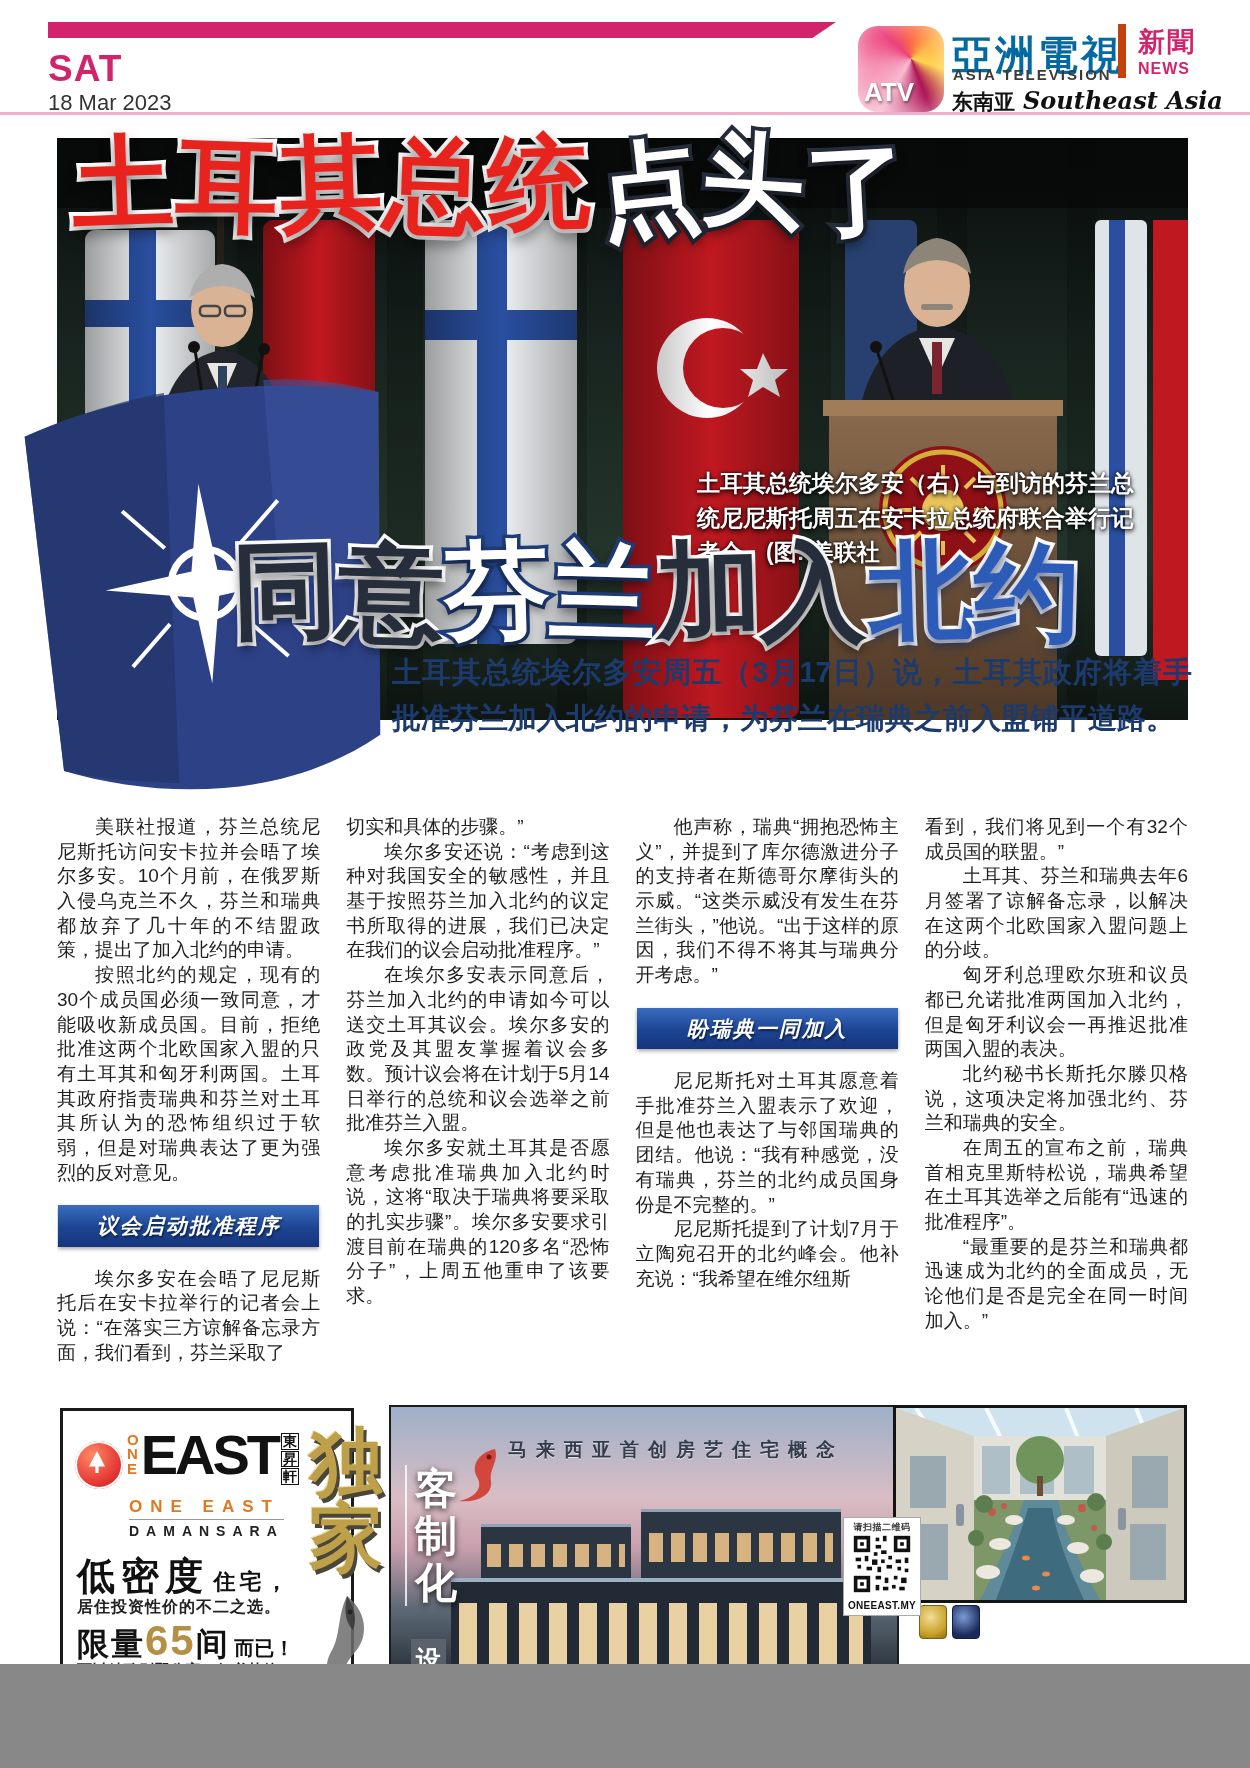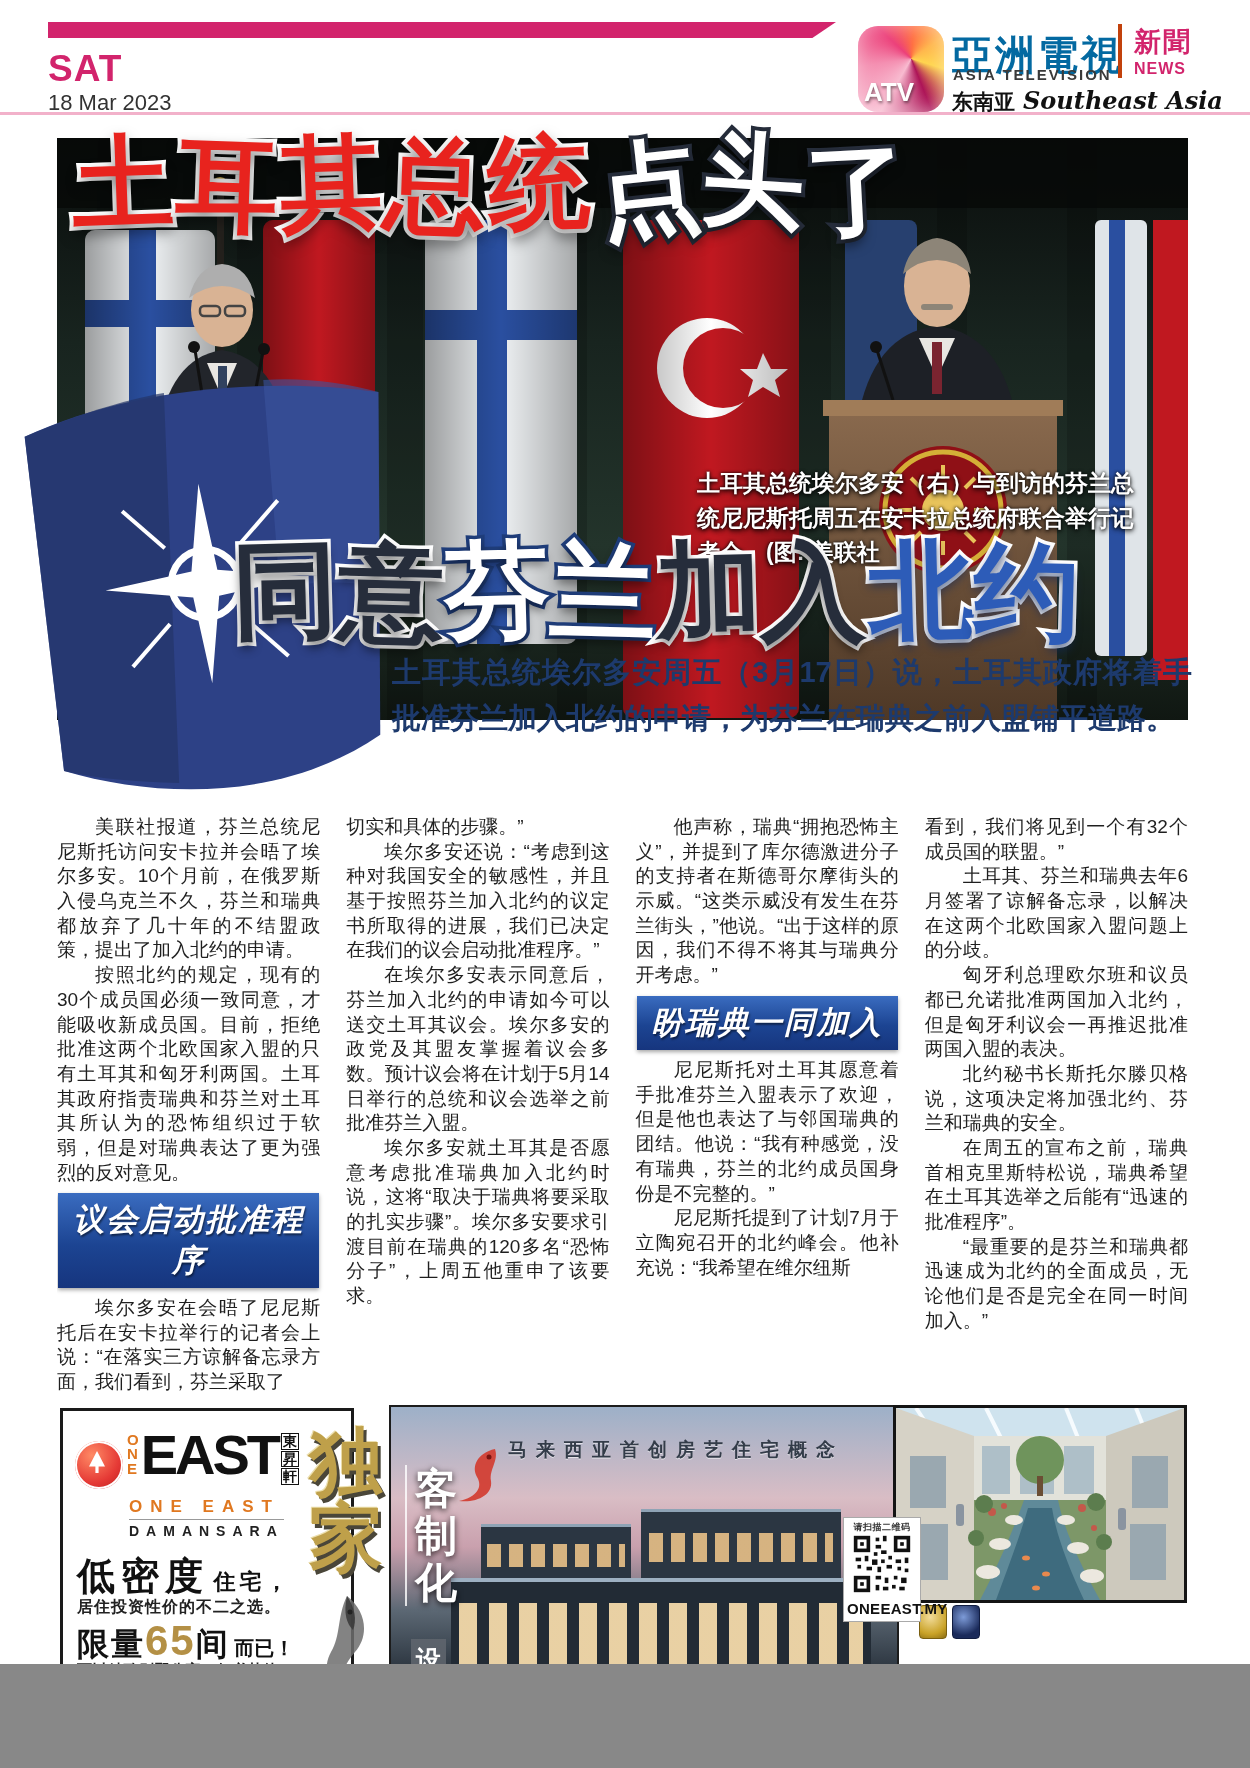--- a/index.html
+++ b/index.html
@@ -11,21 +11,21 @@
   .day{position:absolute;left:48px;top:48px;font-size:37px;font-weight:900;color:#d2246c;letter-spacing:1px;}
   .date{position:absolute;left:48px;top:90px;font-size:22px;color:#333;}
   .atv-icon{position:absolute;left:858px;top:26px;width:86px;height:86px;border-radius:20px;
             background:conic-gradient(from 210deg at 62% 38%,#f8bbd0,#f48fb1,#ec407a,#ff7043,#ffb74d,#ffd54f,#ad1457,#f8bbd0);
             box-shadow:inset 0 0 18px rgba(255,255,255,.45);}
   .atv-icon span{position:absolute;left:6px;bottom:4px;color:#fff;font-weight:900;font-size:26px;
                  text-shadow:1px 2px 3px rgba(0,0,0,.45);}
   .logo-cn{position:absolute;left:952px;top:28px;font-size:40px;font-weight:700;color:#0369a1;
            font-family:"Liberation Serif","DejaVu Serif",serif;letter-spacing:3px;}
   .logo-en{position:absolute;left:953px;top:66px;font-size:15px;color:#3a3a3a;letter-spacing:2px;font-weight:600;}
-  .news-block{position:absolute;left:1118px;top:24px;border-left:4px solid #c2410c;padding-left:12px;}
+  .news-block{position:absolute;left:1118px;top:24px;border-left:8px solid #c2410c;padding-left:12px;}
   .news-cn{font-size:27px;font-weight:900;color:#d2246c;letter-spacing:2px;}
   .news-en{font-size:16px;font-weight:700;color:#d2246c;letter-spacing:1px;}
   .region{position:absolute;left:952px;top:86px;font-size:21px;font-weight:900;color:#111;text-align:center;}
   .region .script{font-family:"DejaVu Serif","Liberation Serif",serif;font-style:italic;font-weight:700;font-size:24px;margin-left:8px;}
   .pink-line{position:absolute;left:0;top:112px;width:1250px;height:3px;background:#f2b1ca;}
   
   .photo{position:absolute;left:57px;top:138px;width:1131px;height:582px;overflow:hidden;z-index:1;background:#101712;}
   .photo svg{display:block;width:100%;height:100%;}
   .caption{position:absolute;left:640px;top:328px;width:450px;z-index:3;color:#fff;font-weight:900;
            font-size:23px;line-height:1.5;text-shadow:0 2px 5px rgba(0,0,0,.95),0 0 3px rgba(0,0,0,.9);}
@@ -51,21 +51,21 @@
   
   .nato-flag{position:absolute;left:28px;top:378px;width:372px;height:430px;z-index:4;transform:rotate(-4deg);}
   
   .lead{position:absolute;left:392px;top:650px;width:800px;z-index:5;font-size:29px;font-weight:700;
         color:#1d3a6d;line-height:1.58;text-align:justify;}
   .cols{position:absolute;left:57px;top:815px;width:1131px;height:585px;display:grid;
         grid-template-columns:repeat(4,1fr);column-gap:26px;font-size:19px;line-height:1.3;
         text-align:justify;overflow:hidden;z-index:2;}
   .cols p{margin:0;text-indent:2em;}
   .cols p.noind{text-indent:0;}
-  .col-sub{margin:8px 1px;padding:7px 0;text-align:center;color:#fff;font-size:31px;font-weight:900;
+  .col-sub{margin:20px 1px;padding:7px 0;text-align:center;color:#fff;font-size:21px;font-weight:900;
            font-style:italic;letter-spacing:2px;text-indent:0;
            background:linear-gradient(180deg,#3a6cc0 0%,#1c4492 55%,#16357e 100%);
            box-shadow:0 2px 4px rgba(0,0,0,.35);text-shadow:1px 2px 2px rgba(0,0,0,.5);}
   
   .ad{position:absolute;left:57px;top:1405px;width:1175px;height:352px;z-index:2;}
   .ad-left{position:absolute;left:3px;top:3px;width:288px;height:276px;background:#fff;border:3px solid #1a1a1a;}
   .touch-icon{position:absolute;left:12px;top:30px;width:48px;height:48px;border-radius:50%;
               background:radial-gradient(circle at 35% 30%,#ff8a65,#e53935 60%,#b71c1c);
               box-shadow:0 0 0 2px #fff inset;}
   .touch-icon:after{content:"";position:absolute;left:14px;top:10px;width:16px;height:22px;background:#fff;
@@ -109,21 +109,21 @@
           text-shadow:0 2px 6px rgba(0,0,0,.8);border-left:2px solid rgba(255,255,255,.8);padding-left:8px;}
   .vlabel .ch{display:block;}
   .vlabel2{position:absolute;left:20px;top:232px;z-index:3;color:#fff;font-size:25px;font-weight:800;line-height:1.15;
            background:rgba(96,102,110,.85);padding:6px 5px;}
   .vlabel2 .ch{display:block;}
   .red-koi{position:absolute;left:46px;top:36px;z-index:3;}
   .ad-court{position:absolute;left:836px;top:0;width:288px;height:192px;border:3px solid #141414;background:#e8e4da;}
   .qr-card{position:absolute;left:786px;top:112px;width:70px;z-index:6;background:#fff;border:1px solid #aaa;
            padding:3px 3px 4px;text-align:center;}
   .qr-label{font-size:9px;font-weight:700;color:#333;letter-spacing:.5px;}
-  .qr-site{font-size:15px;font-weight:800;color:#111;letter-spacing:.3px;margin-top:2px;}
+  .qr-site{font-size:10px;font-weight:800;color:#111;letter-spacing:.3px;margin-top:2px;}
   .award-row{position:absolute;left:862px;top:200px;width:312px;display:flex;align-items:center;z-index:5;}
   .badge{width:26px;height:32px;border-radius:4px;margin-right:5px;flex:none;}
   .badge.gold{background:radial-gradient(circle at 40% 35%,#f2dc9a,#c9a227 65%,#8a6d14);border:1px solid #7a5f10;}
   .badge.blue{background:radial-gradient(circle at 40% 35%,#7d9bd8,#1a2a5a 70%);border:1px solid #101c40;}
   .award-text{font-size:13.5px;font-weight:700;color:#222;line-height:1.45;margin-left:6px;}
   .ck-row{position:absolute;left:858px;top:262px;width:316px;display:flex;align-items:flex-end;z-index:5;}
   .ck-logo{border:2px solid #c01820;border-radius:6px;padding:3px 10px 2px;text-align:center;color:#c01820;margin-right:10px;}
   .ck-cn{font-size:26px;font-weight:900;letter-spacing:4px;}
   .ck-script{font-size:10px;font-style:italic;font-family:"DejaVu Serif","Liberation Serif",serif;}
   .ck-en{font-size:19px;font-weight:900;color:#111;letter-spacing:2px;margin-right:8px;}

